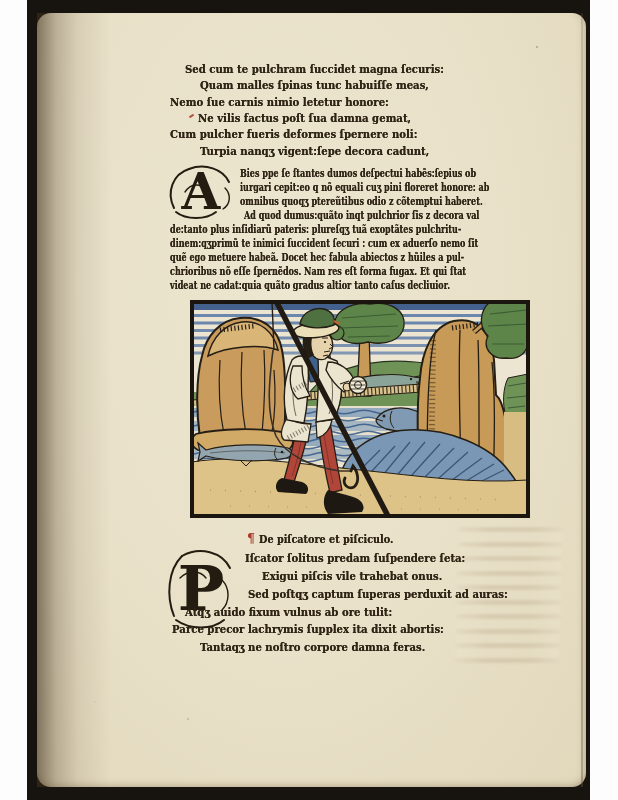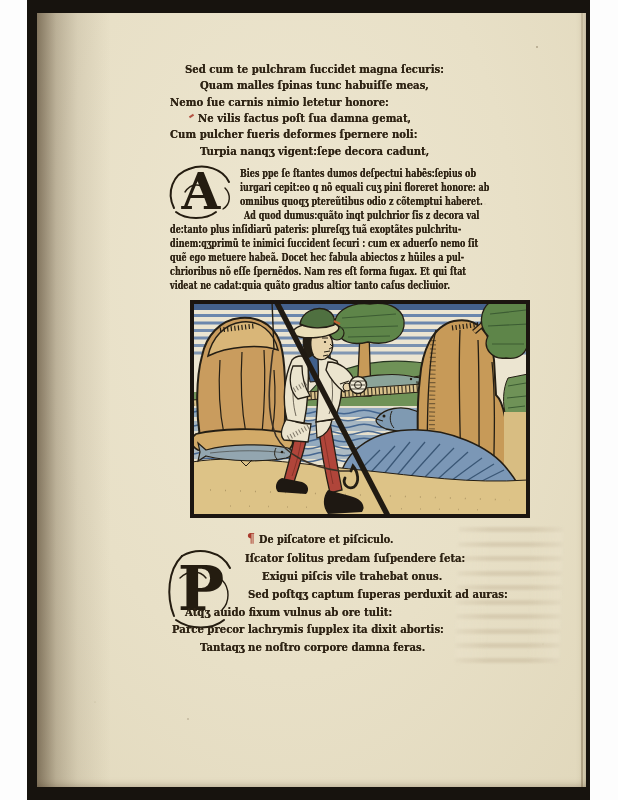--- a/index.html
+++ b/index.html
@@ -2,21 +2,21 @@
 <html><head>
 <meta charset="utf-8">
 <style>
   html,body{margin:0;padding:0;}
   body{width:618px;height:800px;background:#fdfdfd;overflow:hidden;
        font-family:"DejaVu Serif","Liberation Serif",serif;}
   .canvas{position:relative;width:618px;height:800px;background:#fdfdfd;}
   .backdrop{position:absolute;left:27px;top:0;width:563px;height:800px;background:#17130e;}
   .page{position:absolute;left:37px;top:13px;width:549px;height:774px;
         background:radial-gradient(ellipse at 45% 35%, #ede6d0 0%, #e8e0c7 55%, #e1d8bc 100%);
-        box-shadow:inset 0 -7px 9px -7px rgba(80,60,35,.4), inset -9px 0 10px -9px rgba(80,60,35,.35);}
+        box-shadow:inset 0 -7px 9px -7px rgba(80,60,35,.4), inset -9px 0 10px -9px rgba(80,60,35,.35);border-radius:14px;}
   .gutter{position:absolute;left:0;top:0;bottom:0;width:74px;
         background:linear-gradient(90deg, rgba(64,47,26,.6) 0, rgba(74,56,33,.28) 26%, rgba(74,56,33,.1) 55%, rgba(74,56,33,0) 100%);}
   .page::after{content:"";position:absolute;right:3px;top:0;bottom:0;width:2px;
         background:linear-gradient(180deg, rgba(120,100,70,.22), rgba(110,90,60,.4));}
   .foxing{position:absolute;left:0;top:0;width:2px;height:2px;border-radius:50%;background:transparent;
         box-shadow:499px 33px 0 0 rgba(94,74,48,.4),447px 190px 0 -.5px rgba(94,74,48,.3),
                    150px 705px 0 0 rgba(94,74,48,.26),57px 688px 0 -.5px rgba(94,74,48,.25),
                    505px 630px 0 -.5px rgba(94,74,48,.2),420px 470px 0 -.5px rgba(94,74,48,.2);}
   .ghost{position:absolute;left:420px;top:514px;width:104px;height:136px;
         background:linear-gradient(90deg, rgba(233,225,201,.65), rgba(233,225,201,0) 30%, rgba(233,225,201,0) 70%, rgba(233,225,201,.65)),

